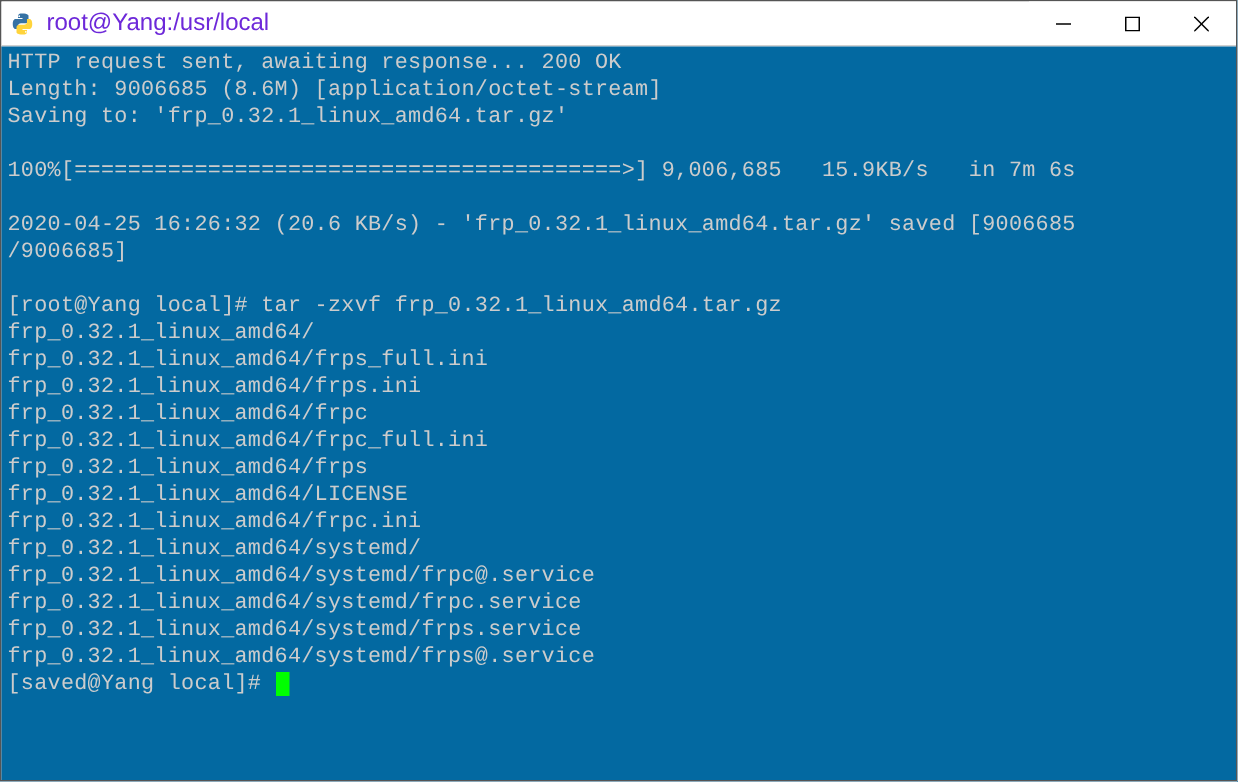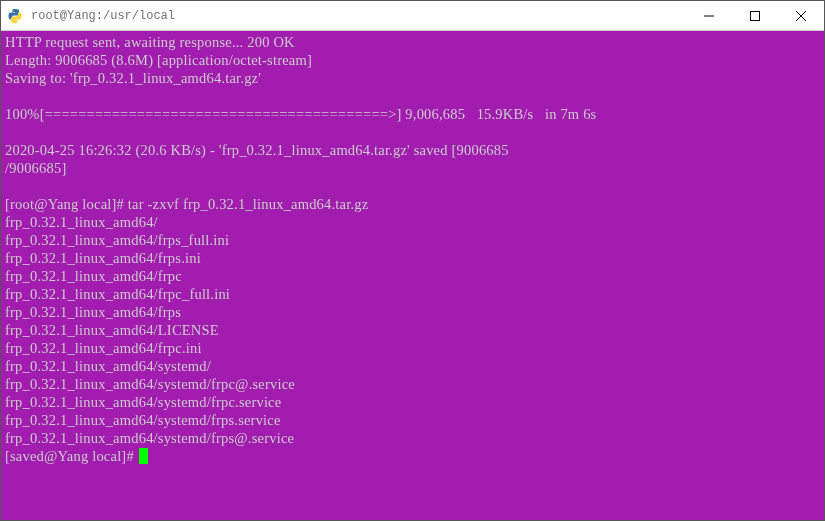--- a/index.html
+++ b/index.html
@@ -1,24 +1,24 @@
 <!DOCTYPE html>
 <html><head>
 <meta charset="utf-8">
 <style>
   * { box-sizing: border-box; margin: 0; padding: 0; }
   html, body { width: 825px; height: 521px; font-family: "Segoe UI", Tahoma, sans-serif; overflow: hidden; }
   .window { width: 825px; height: 521px; border: 1px solid #555; background: #fff; display: flex; flex-direction: column; }
   .titlebar { height: 30px; background: #ffffff; display: flex; align-items: center; border-bottom: 1px solid #d0d0d0; }
   .titlebar .icon-wrap { width: 28px; display: flex; align-items: center; justify-content: center; }
-  .titlebar .title { flex: 1; font-size: 12px; color: #737373; padding-left: 2px; font-family: Liberation Mono, monospace; }
+  .titlebar .title { flex: 1; font-size: 16px; color: #6d28d9; padding-left: 2px; }
   .win-controls { display: flex; height: 100%; }
   .win-btn { width: 46px; height: 100%; display: flex; align-items: center; justify-content: center; background: #fff; }
   .win-btn svg { width: 10px; height: 10px; }
-  .terminal { flex: 1; background: #a21caf; color: #cccccc; font-family: Liberation Serif, serif; font-size: 14.5px; line-height: 18px; padding: 2px 4px 2px 4px; white-space: pre; overflow: hidden; letter-spacing: 0.2px; }
+  .terminal { flex: 1; background: #0369a1; color: #cccccc; font-family: Liberation Mono, monospace; font-size: 14.5px; line-height: 18px; padding: 2px 4px 2px 4px; white-space: pre; overflow: hidden; letter-spacing: 0.2px; }
   .cursor { display: inline-block; width: 9px; height: 16px; background: #00ff00; vertical-align: text-bottom; margin-left: 1px; }
   .python-icon svg { width: 16px; height: 16px; }
 </style>
 </head>
 <body>
 
 <div class="window">
 
   <div class="titlebar">
     <div class="icon-wrap python-icon">

